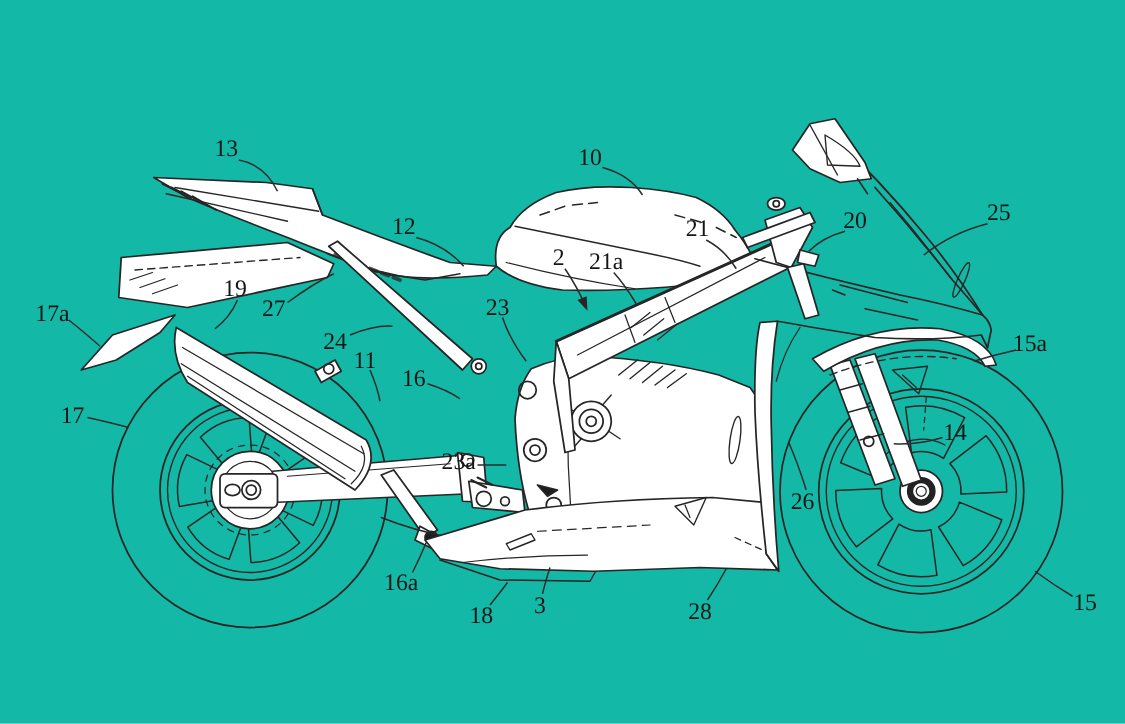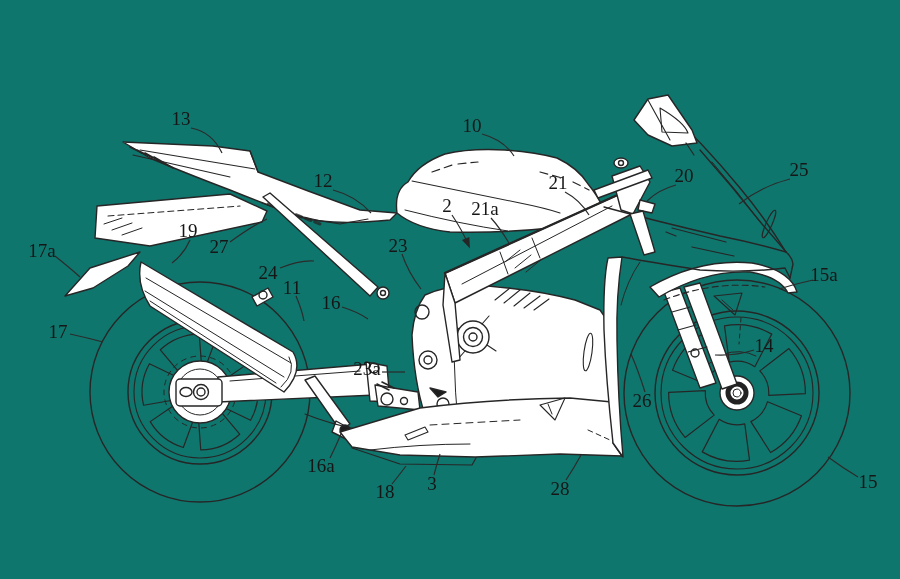--- a/index.html
+++ b/index.html
@@ -1,16 +1,16 @@
 <!DOCTYPE html>
 <html><head>
 <meta charset="utf-8">
 <style>
   html,body{margin:0;padding:0;background:#e8e8e8;}
-  .page{position:relative;width:900px;height:579px;background:#0f766e;overflow:hidden;
+  .page{position:relative;width:900px;height:579px;background:#14b8a6;overflow:hidden;
         font-family:"Liberation Serif",serif;}
   svg{position:absolute;left:0;top:0;}
   .leader{fill:none;stroke:#2b2b2b;stroke-width:1.2;}
   .ref-label{font-family:"Liberation Serif",serif;font-size:19px;fill:#161616;}
 </style>
 </head>
 <body>
 
 <div class="page">
 <svg width="900" height="579" viewBox="0 0 900 579">

